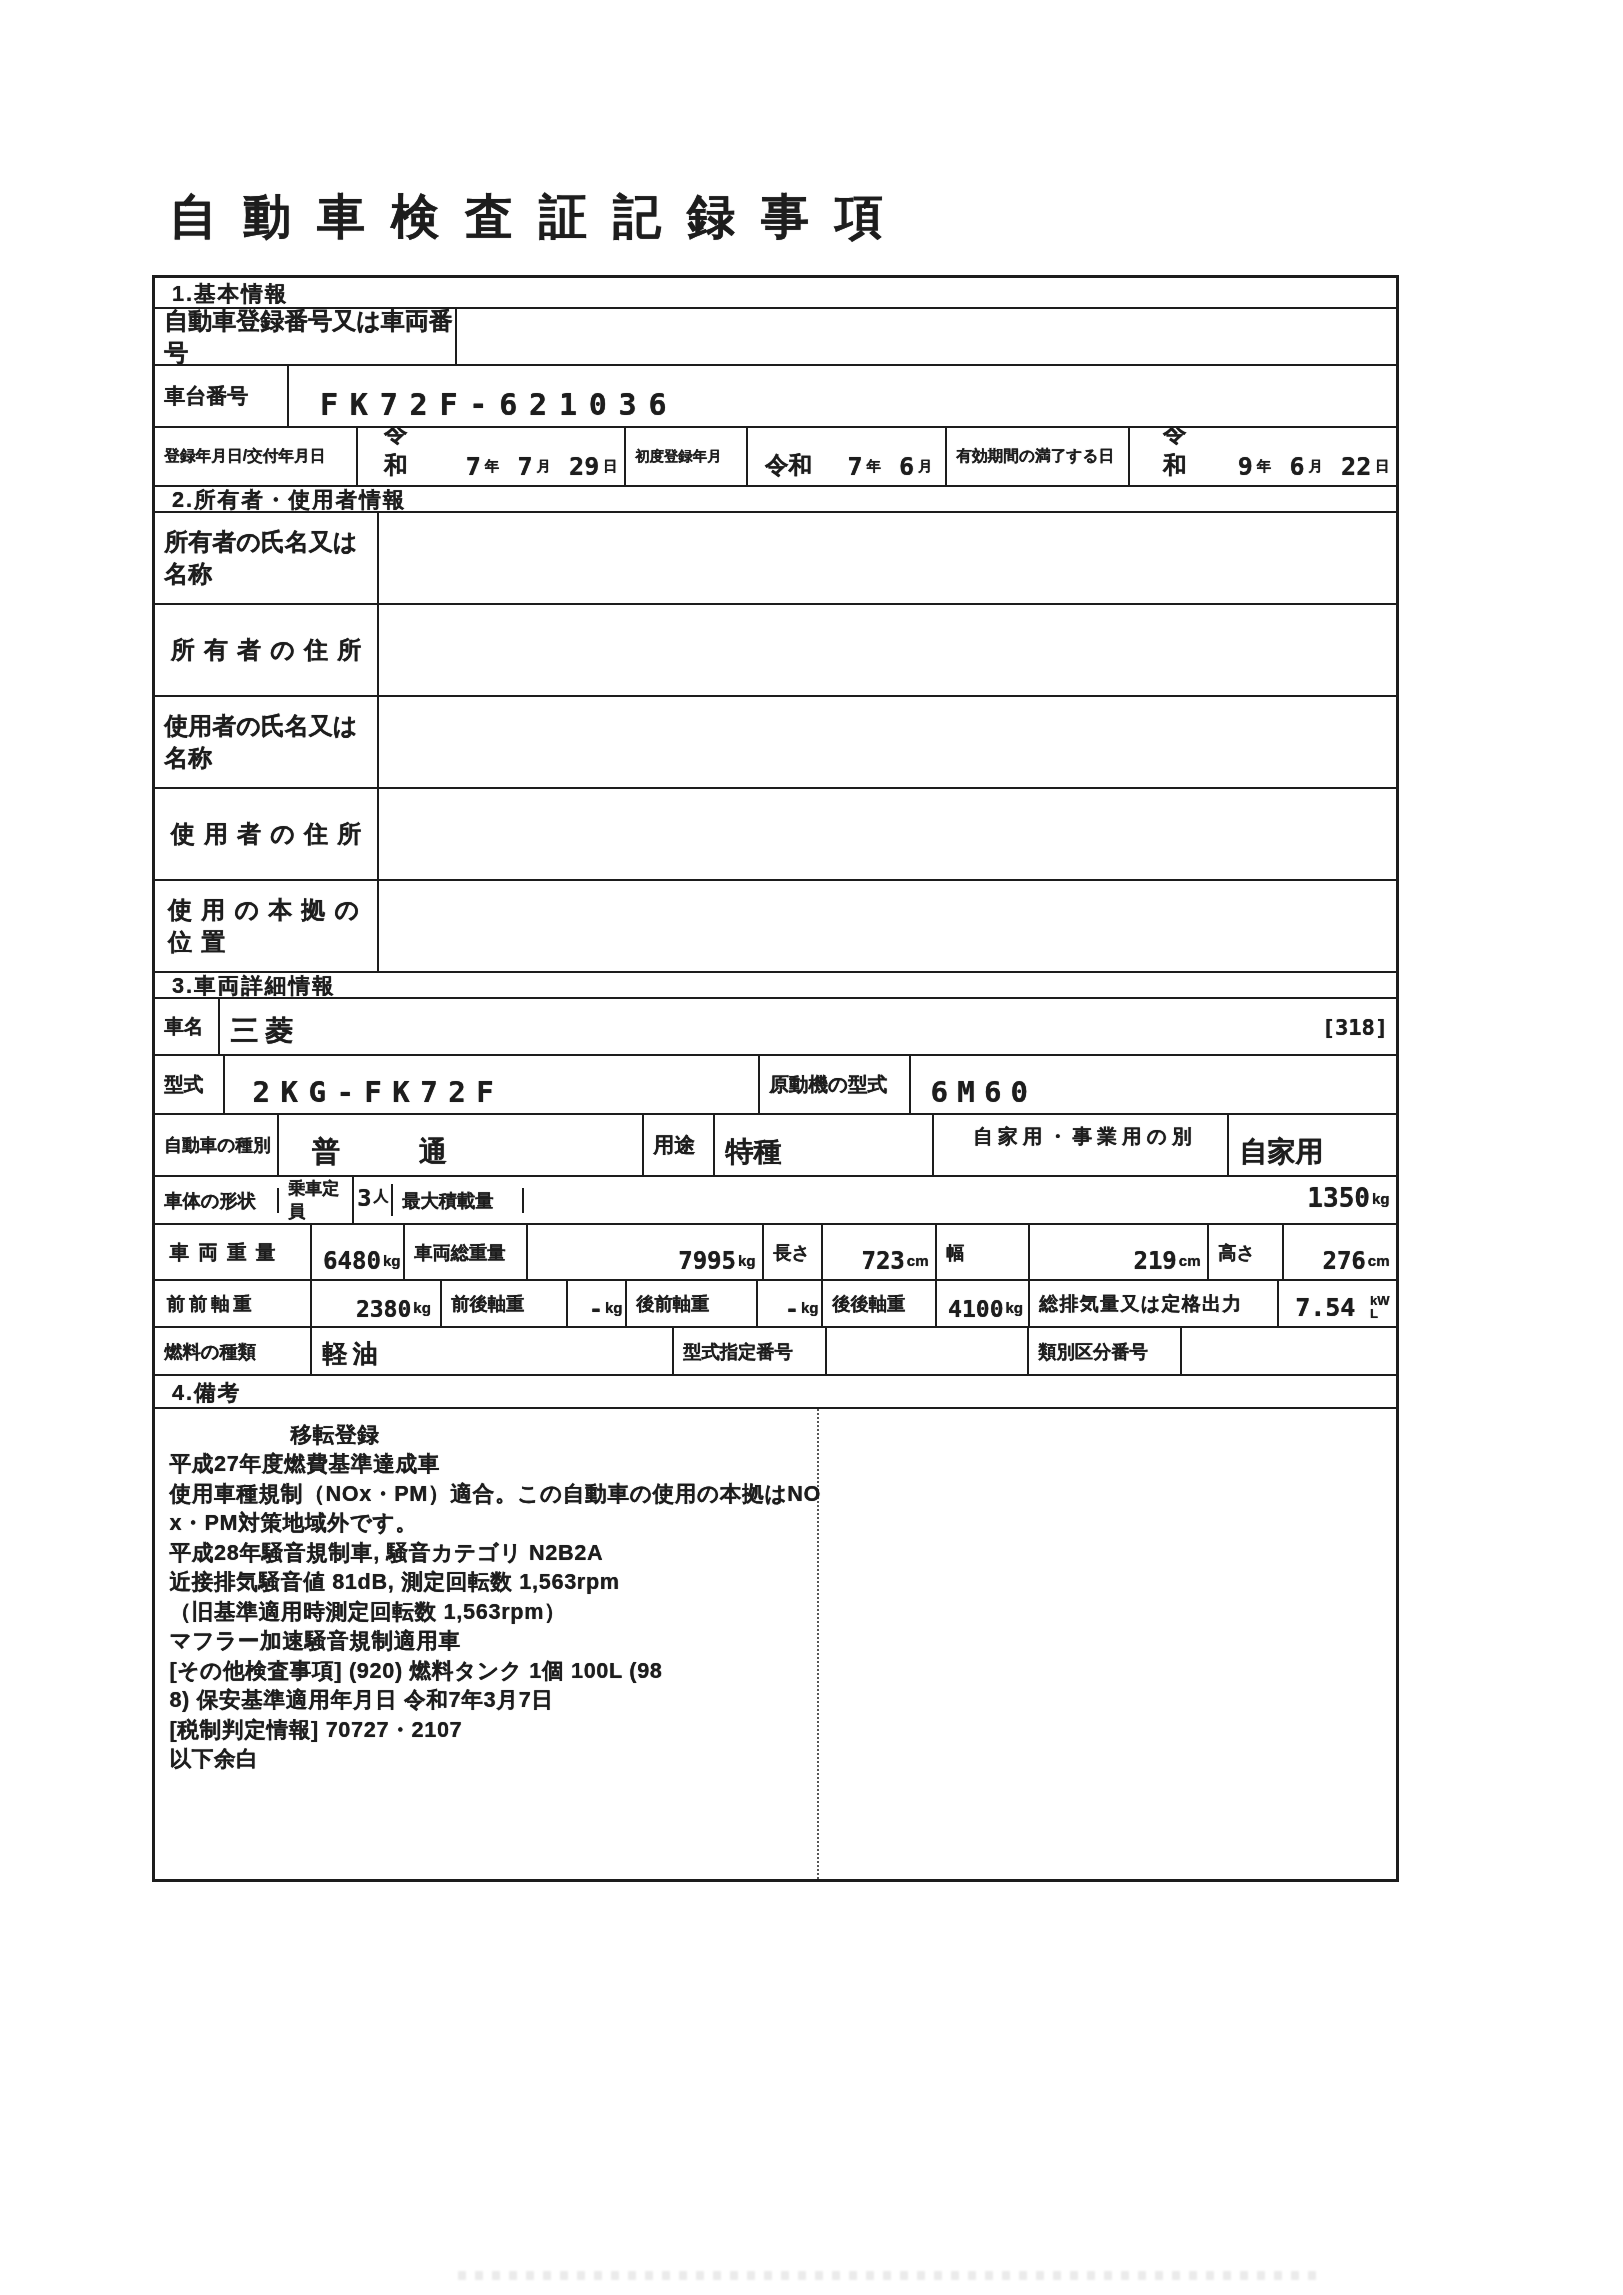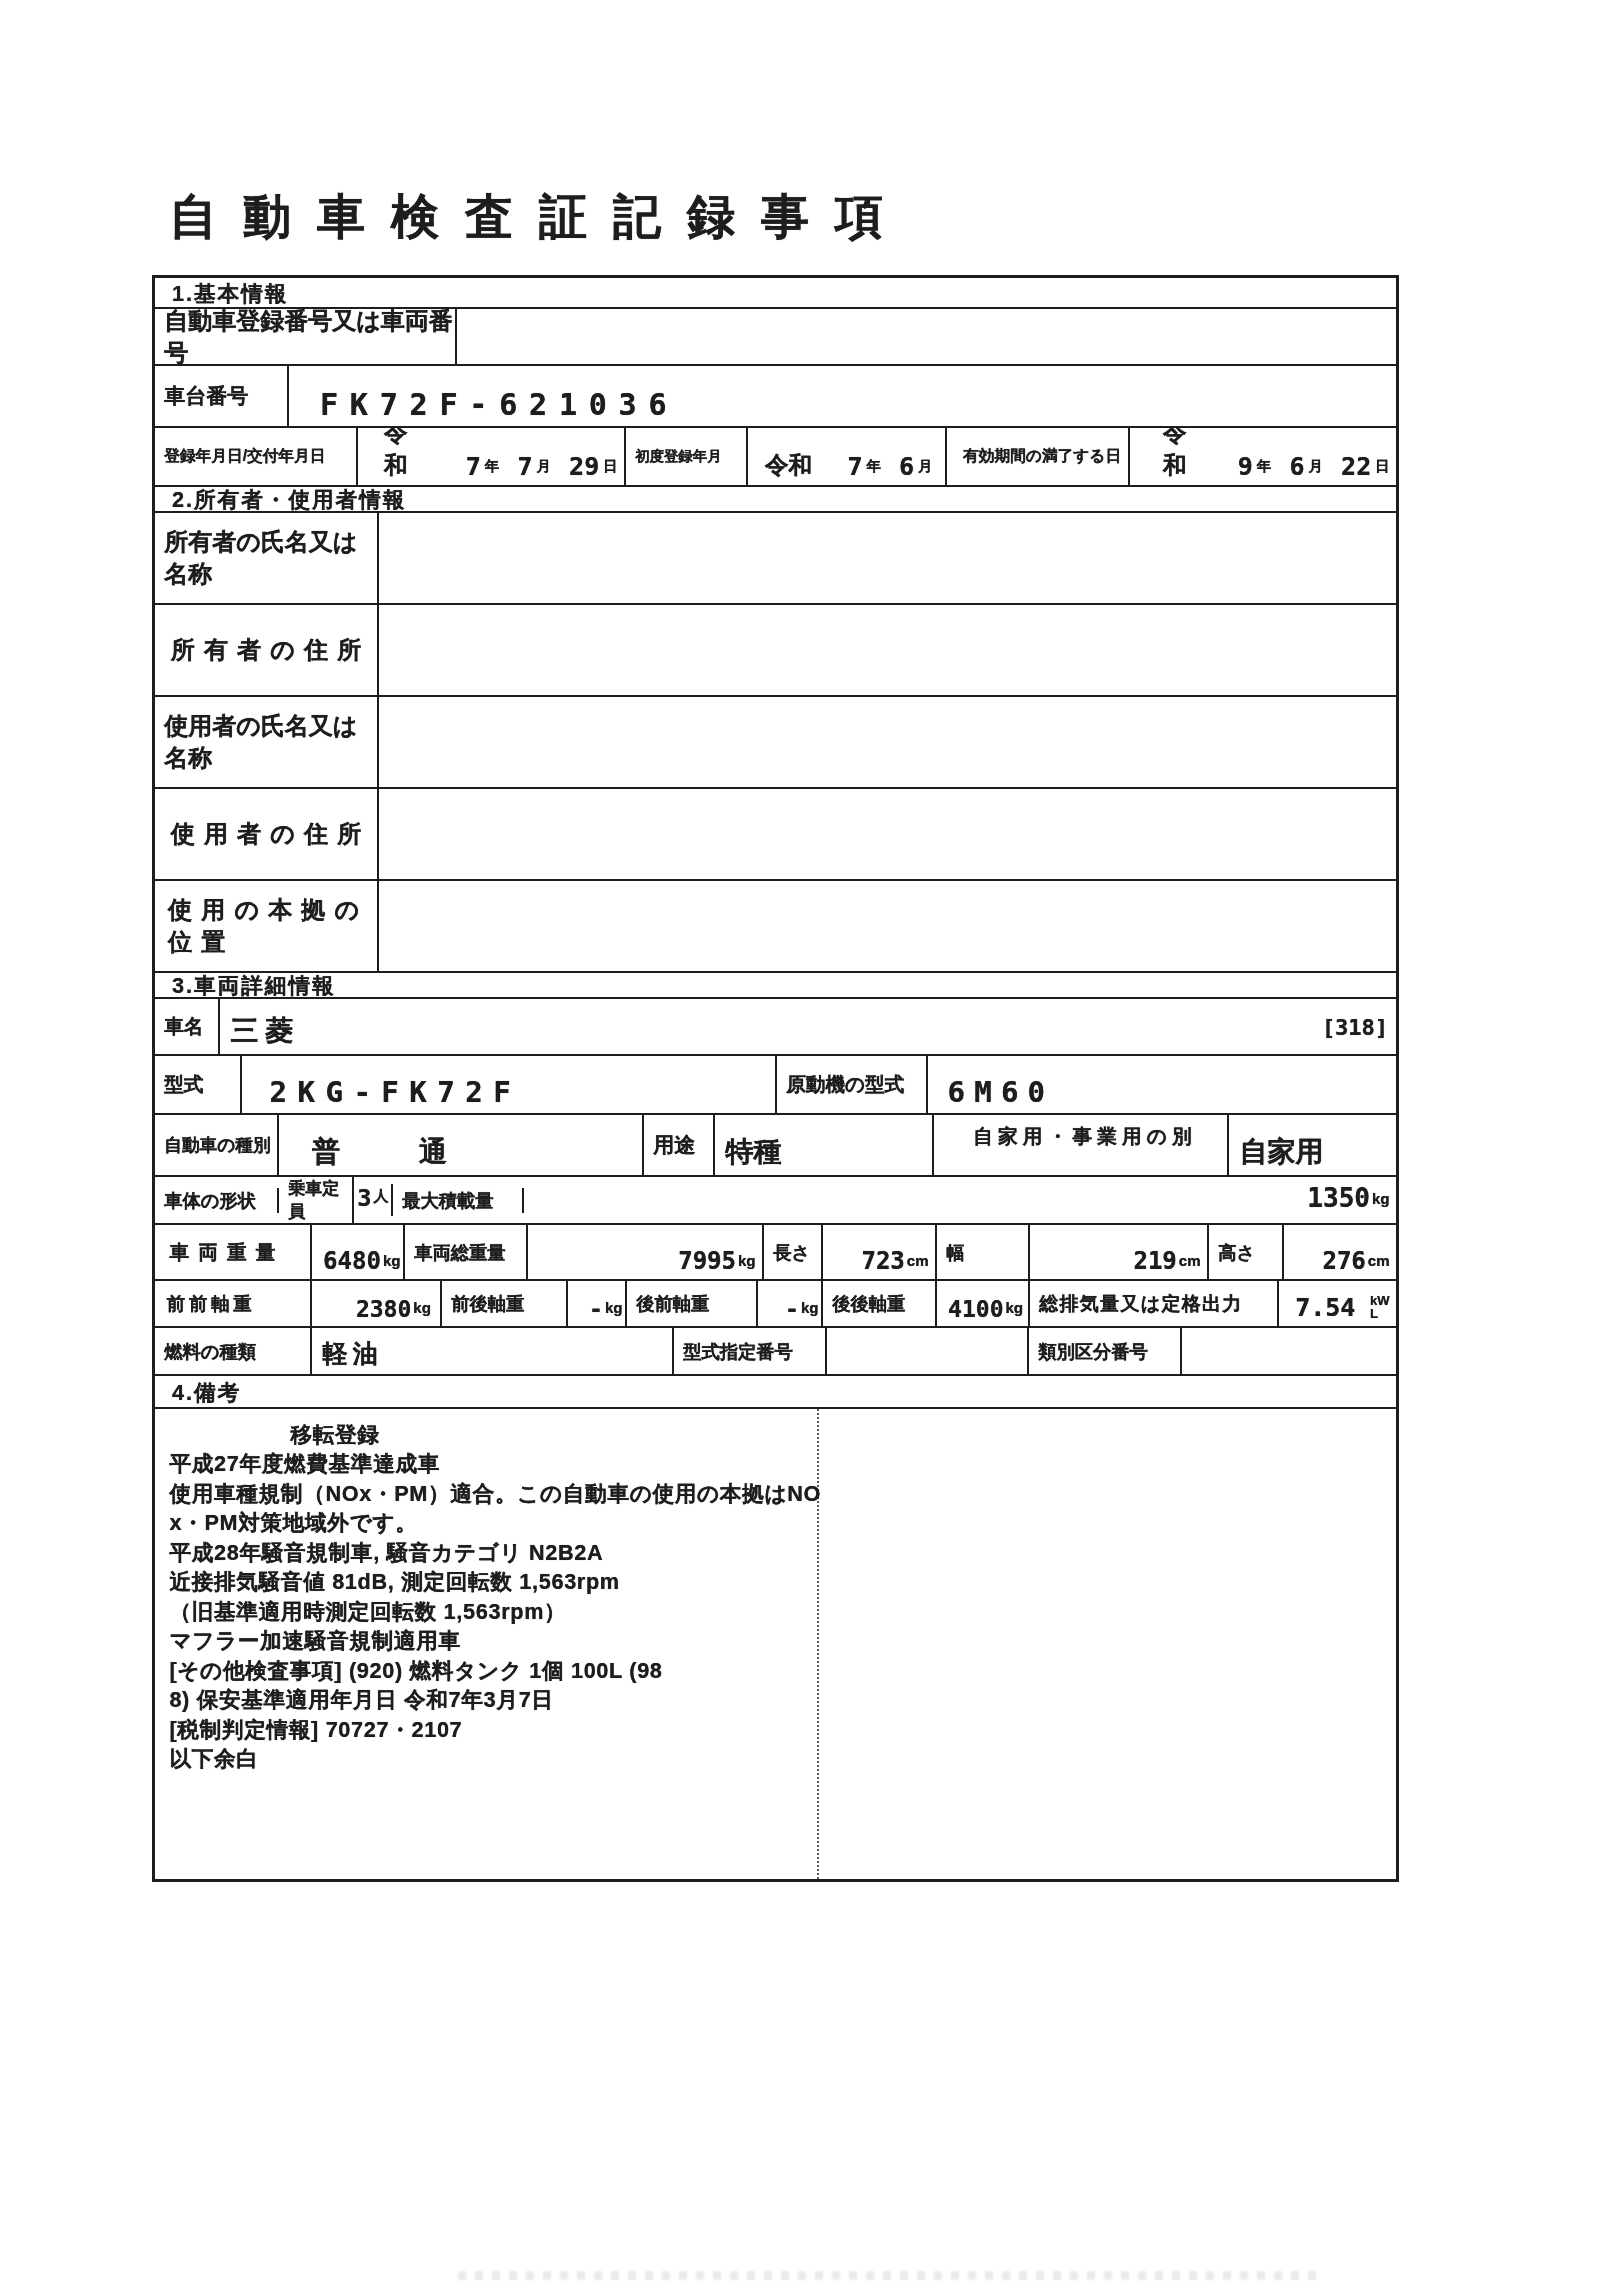--- a/index.html
+++ b/index.html
@@ -93,21 +93,21 @@
       <div class="c lab sm" style="width:122px;">
         <span class="t ink" style="font-size:14.4px;">初度登録年月</span>
       </div>
       <div class="c val date" style="width:199px;padding-left:17px;">
         <span class="era ink">令和</span>
         <span class="dn ink">7</span>
           <span class="du ink">年</span>
         <span class="dn ink">6</span>
           <span class="du ink">月</span>
       </div>
-      <div class="c lab sm" style="width:183px;justify-content:center;">
+      <div class="c lab sm" style="width:183px;">
         <span class="t ink">有効期間の満了する日</span>
       </div>
       <div class="c val date nr" style="flex:1;padding-left:33px;">
         <span class="era ink">令和</span>
         <span class="dn ink">9</span>
           <span class="du ink">年</span>
         <span class="dn ink">6</span>
           <span class="du ink">月</span>
         <span class="dn ink">22</span>
           <span class="du ink">日</span>
@@ -163,21 +163,21 @@
       <div class="c lab" style="width:65px;">
         <span class="t ink">車名</span>
       </div>
       <div class="c val nr relc" style="flex:1;">
         <span class="t ink" style="letter-spacing:6.5px;">三菱</span>
         <span class="code ink">[318]</span>
       </div>
     </div>
 
     <div class="row" style="height:59px;">
-      <div class="c lab" style="width:87px;">
+      <div class="c lab" style="width:70px;">
         <span class="t ink">型式</span>
       </div>
       <div class="c val" style="width:535px;padding-left:27.5px;">
         <span class="t ink lat" style="font-size:29px;letter-spacing:10.5px;">2KG-FK72F</span>
       </div>
       <div class="c lab" style="width:151px;">
         <span class="t ink">原動機の型式</span>
       </div>
       <div class="c val nr" style="flex:1;padding-left:19.6px;">
         <span class="t ink lat" style="font-size:29px;letter-spacing:9.2px;">6M60</span>

